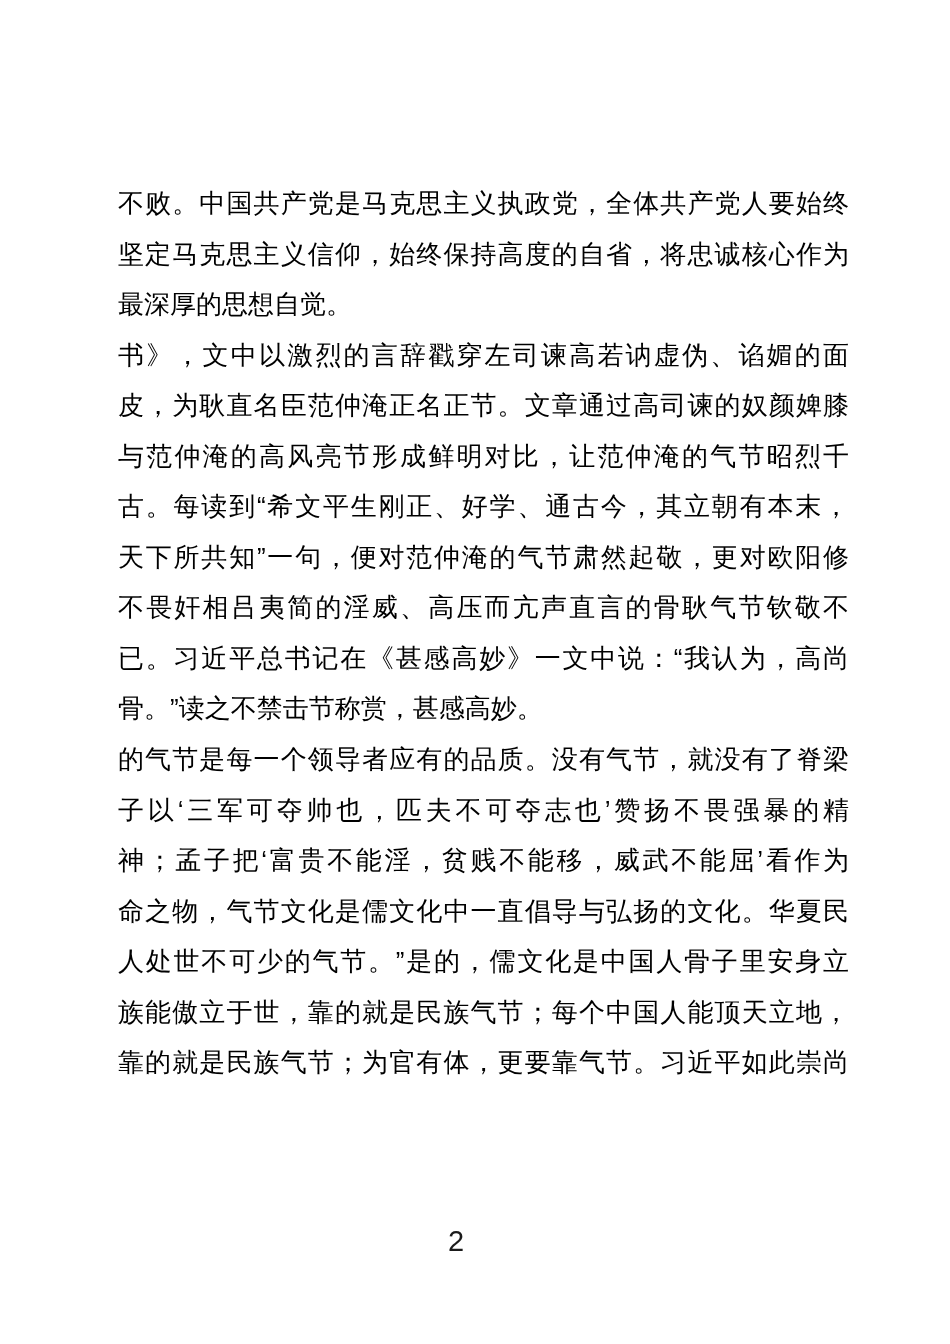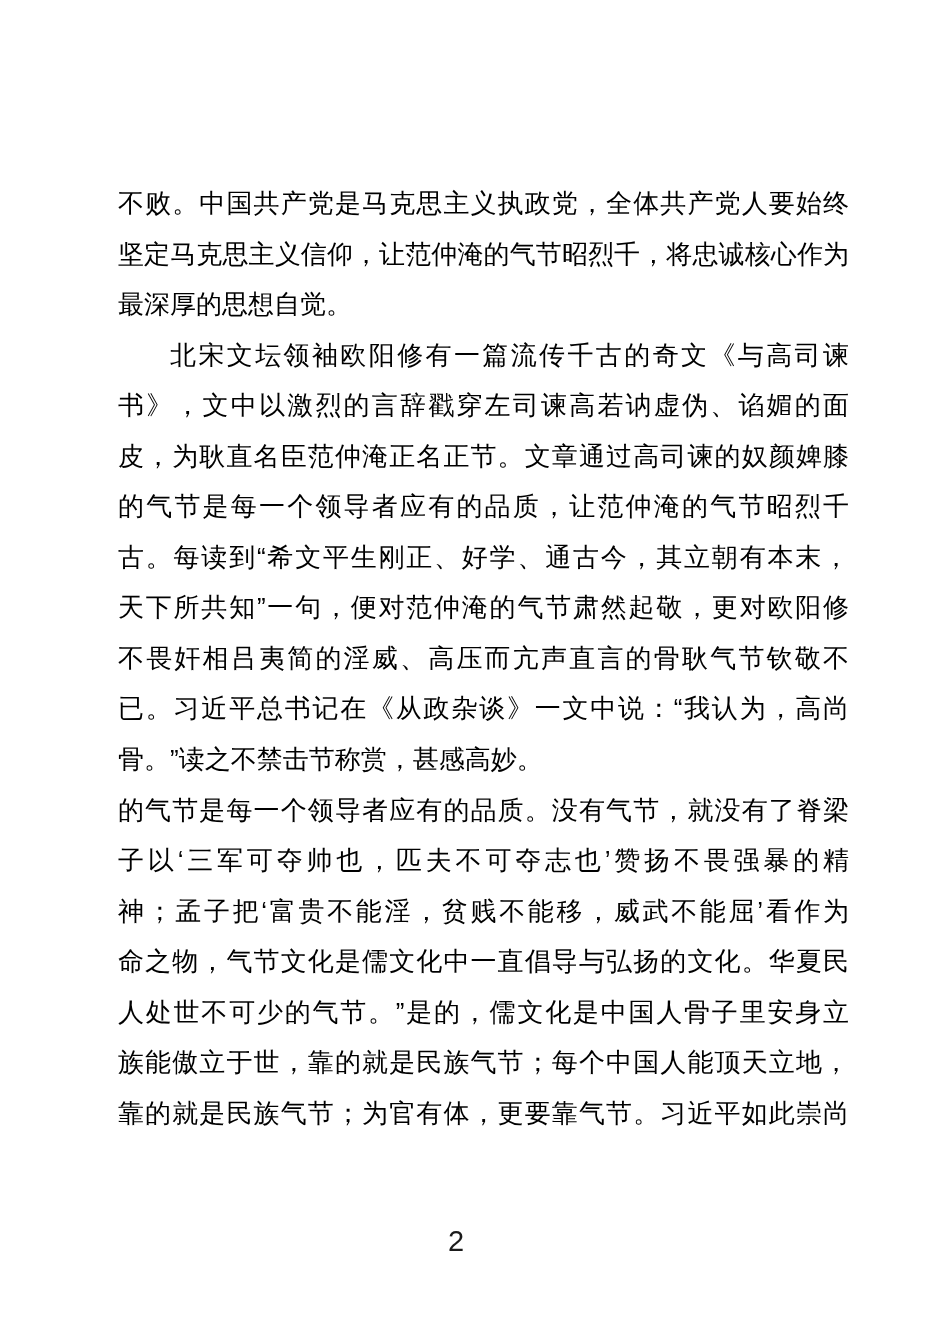--- a/index.html
+++ b/index.html
@@ -61,33 +61,32 @@
 </style>
 </head>
 <body>
 
 <div class="page">
 
   <div class="text-content">
 
     <div class="para">
       <span class="line">不败。中国共产党是马克思主义执政党，全体共产党人要始终</span>
-      <span class="line">坚定马克思主义信仰，让范仲淹的气节昭烈千，将忠诚核心作为</span>
+      <span class="line">坚定马克思主义信仰，始终保持高度的自省，将忠诚核心作为</span>
       <span class="line lastline">最深厚的思想自觉。</span>
     </div>
 
     <div class="para">
-      <span class="line indent">北宋文坛领袖欧阳修有一篇流传千古的奇文《与高司谏</span>
       <span class="line">书》，文中以激烈的言辞戳穿左司谏高若讷虚伪、谄媚的面</span>
       <span class="line">皮，为耿直名臣范仲淹正名正节。文章通过高司谏的奴颜婢膝</span>
-      <span class="line">的气节是每一个领导者应有的品质，让范仲淹的气节昭烈千</span>
+      <span class="line">与范仲淹的高风亮节形成鲜明对比，让范仲淹的气节昭烈千</span>
       <span class="line">古。每读到“希文平生刚正、好学、通古今，其立朝有本末，</span>
       <span class="line">天下所共知”一句，便对范仲淹的气节肃然起敬，更对欧阳修</span>
       <span class="line">不畏奸相吕夷简的淫威、高压而亢声直言的骨耿气节钦敬不</span>
-      <span class="line">已。习近平总书记在《从政杂谈》一文中说：“我认为，高尚</span>
+      <span class="line">已。习近平总书记在《甚感高妙》一文中说：“我认为，高尚</span>
       <span class="line lastline">骨。”读之不禁击节称赏，甚感高妙。</span>
       <span class="line">的气节是每一个领导者应有的品质。没有气节，就没有了脊梁</span>
     </div>
 
     <div class="para">
       <span class="line">子以‘三军可夺帅也，匹夫不可夺志也’赞扬不畏强暴的精</span>
       <span class="line">神；孟子把‘富贵不能淫，贫贱不能移，威武不能屈’看作为</span>
       <span class="line">命之物，气节文化是儒文化中一直倡导与弘扬的文化。华夏民</span>
       <span class="line">人处世不可少的气节。”是的，儒文化是中国人骨子里安身立</span>
       <span class="line">族能傲立于世，靠的就是民族气节；每个中国人能顶天立地，</span>

